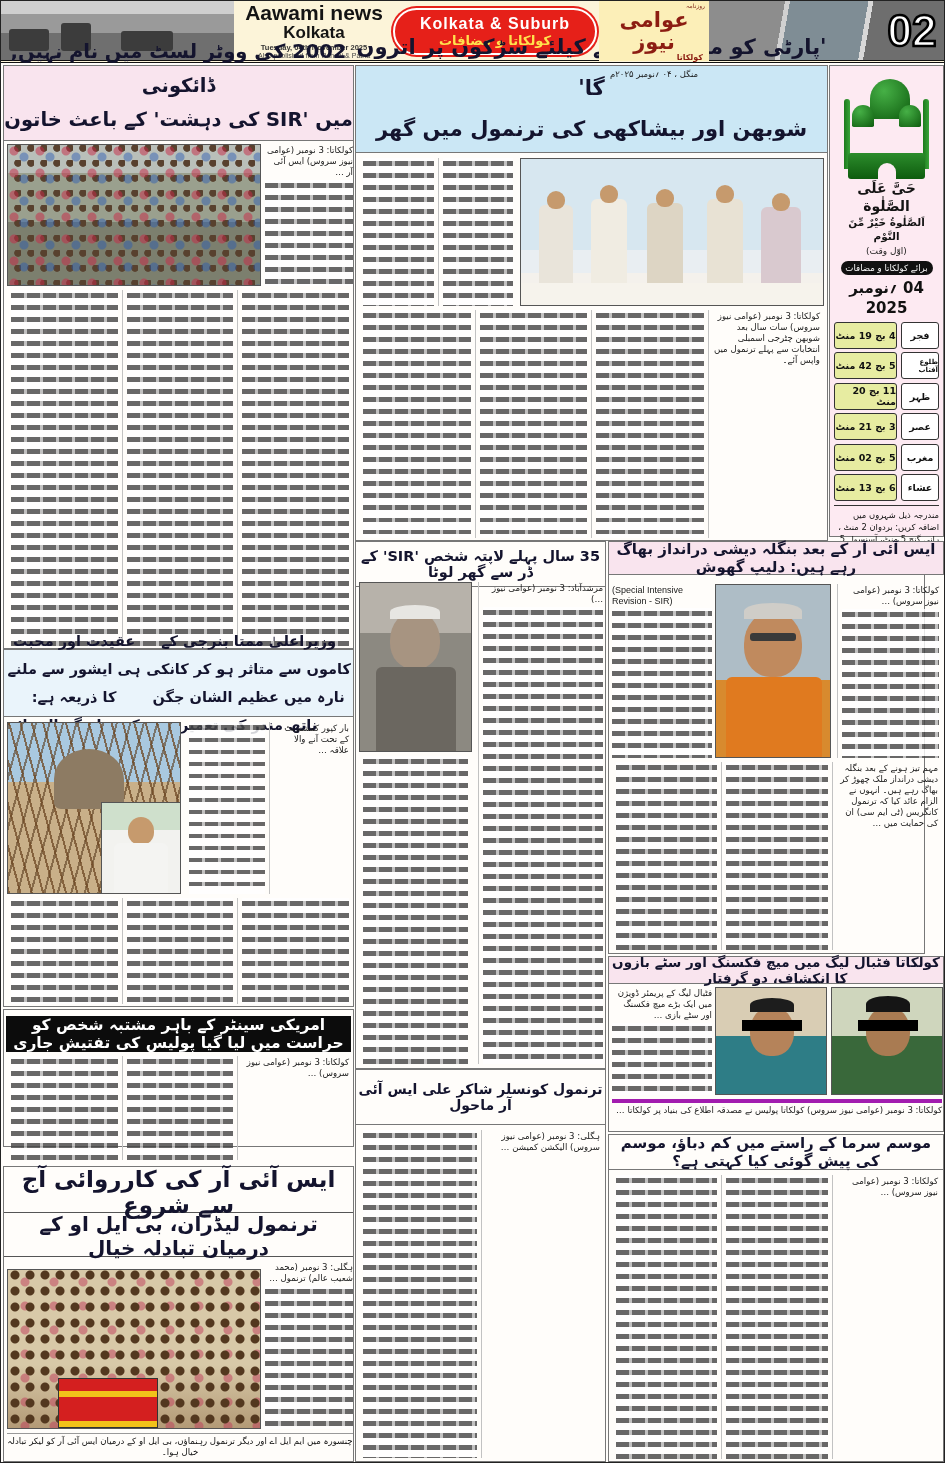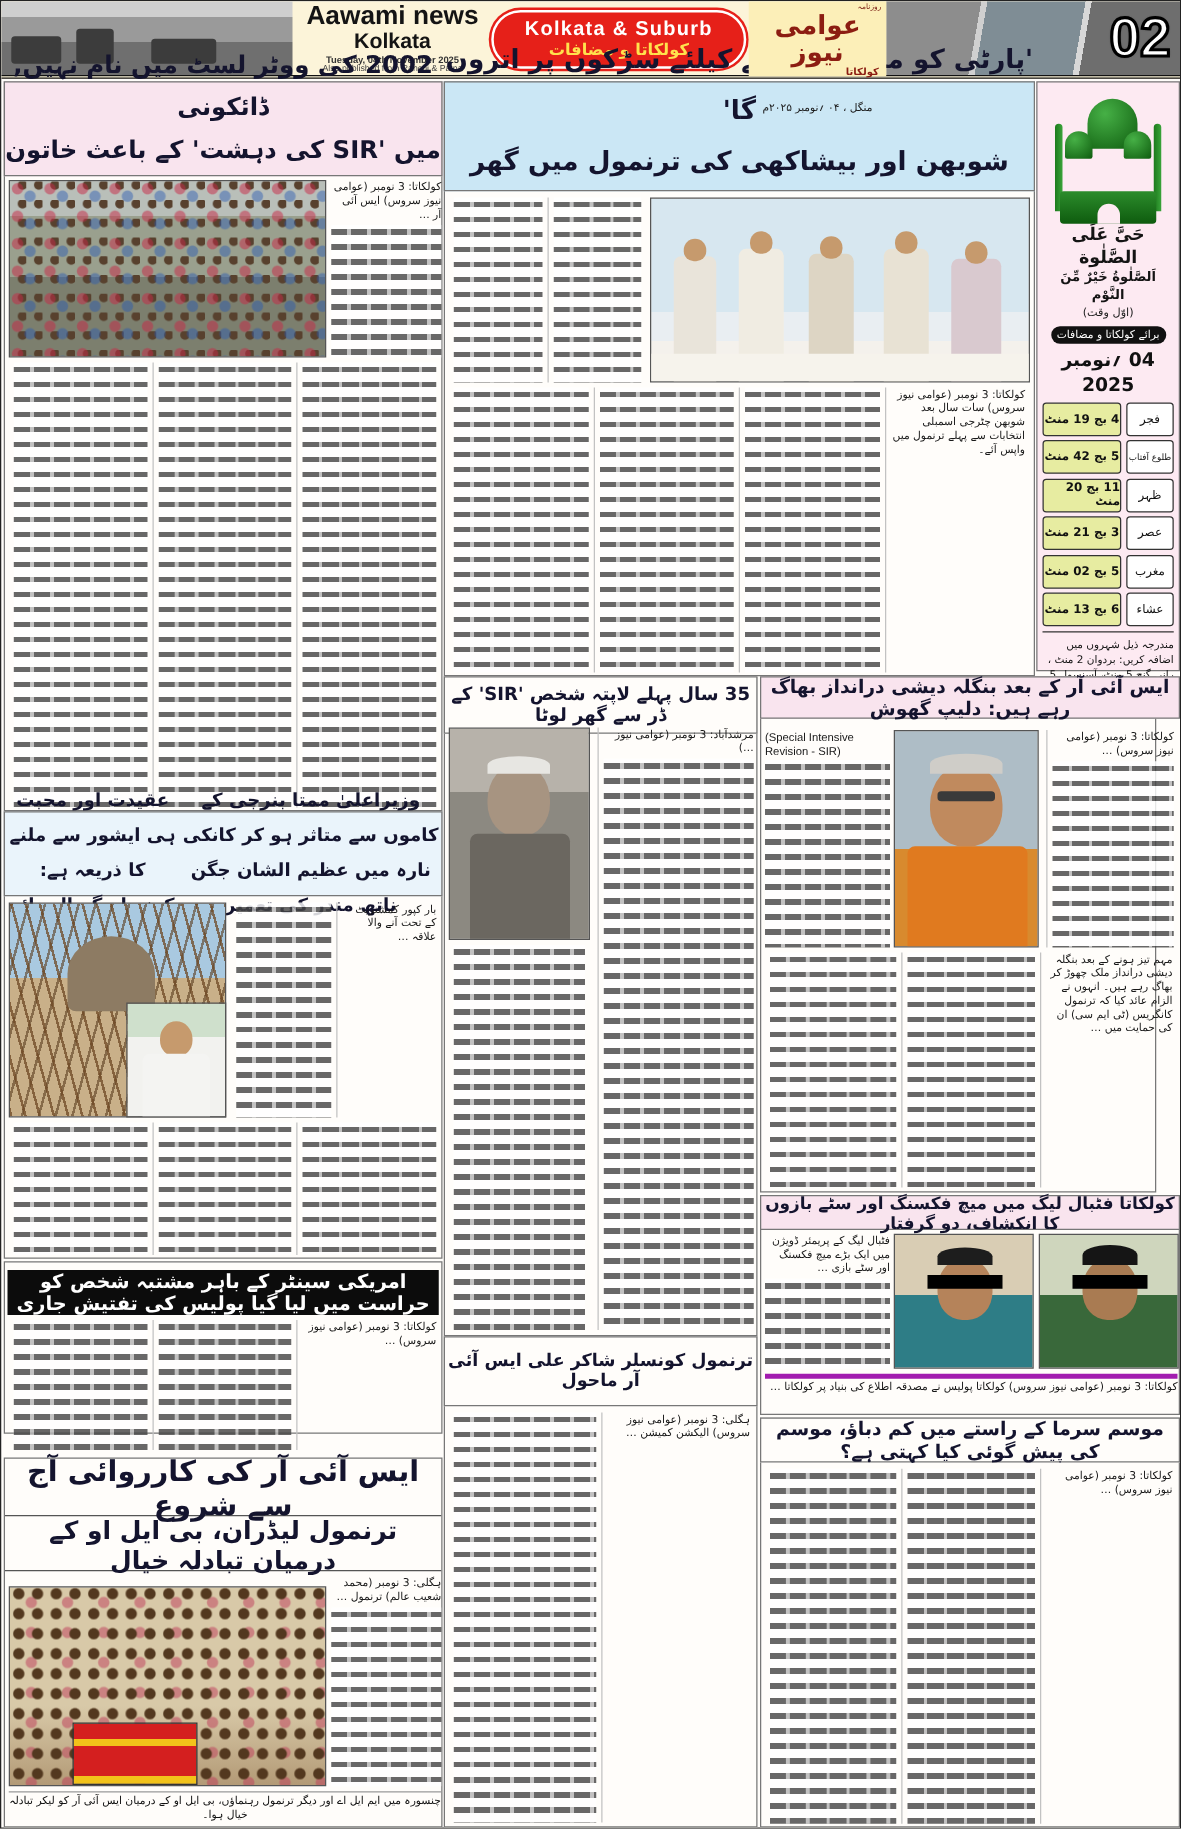--- a/index.html
+++ b/index.html
@@ -20,21 +20,21 @@
   #mh-title .t3{font-size:7.5px;font-weight:bold;color:#333;line-height:9px;margin-top:2px;}
   #mh-title .t4{font-size:7px;color:#444;line-height:8px;}
   #mh-banner{left:392px;top:7px;width:204px;height:47px;background:#e62019;border-radius:26px;
      border:2px solid #fff;box-shadow:0 0 0 2px #e62019;flex-direction:column;}
   #mh-banner .b1{font-family:"Liberation Sans",sans-serif;font-size:16px;font-weight:bold;color:#fff;line-height:19px;letter-spacing:1px;}
   #mh-banner .b2{font-size:13px;font-weight:bold;color:#ffe24d;line-height:16px;}
   #mh-nameplate{left:598px;top:0;width:110px;height:60px;background:#fcefb8;text-align:center;z-index:2;}
   #mh-nameplate .n0{font-size:6px;color:#7a1d12;line-height:7px;text-align:right;padding:1px 4px 0 0;}
   #mh-nameplate .n1{font-size:21px;font-weight:bold;color:#8c1d12;line-height:22px;}
   #mh-nameplate .n2{font-size:8px;font-weight:bold;color:#8c1d12;line-height:9px;text-align:right;padding-right:6px;}
-  #mh-nameplate .n3{font-size:8.5px;color:#1a1a1a;line-height:12px;margin-top:19px;}
+  #mh-nameplate .n3{font-size:8.5px;color:#1a1a1a;line-height:12px;margin-top:6px;}
   #mh-photos{left:708px;top:0;width:235px;height:59px;
      background:linear-gradient(100deg,#8d8d8d 0 31%,#d0d0d0 31% 33%,#7f8d95 33% 65%,#d8d8d8 65% 67%,#6e6e6e 67% 100%);}
   #mh-pageno{left:880px;top:2px;width:62px;height:56px;font-family:"Liberation Sans",sans-serif;
      font-size:44px;font-weight:900;color:#fff;-webkit-text-stroke:2.5px #000;
      text-shadow:0 0 2px #000;z-index:3;}
 
   
   .art{border:1px solid #777;background:#fffdfa;}
   .hl{font-weight:bold;color:#14142e;direction:rtl;}
   .cols{display:flex;height:100%;}
@@ -58,21 +58,21 @@
   #mosque .base{position:absolute;left:8px;right:8px;bottom:0;height:26px;background:linear-gradient(#2c8c2c,#0e5c0e);border-radius:3px;}
   #mosque .arch{position:absolute;bottom:0;left:38px;width:18px;height:16px;background:#fdeaf2;border-radius:9px 9px 0 0;}
   .cal1{font-size:14px;font-weight:bold;color:#141414;text-align:center;line-height:18px;}
   .cal2{font-size:10.5px;font-weight:bold;color:#141414;text-align:center;line-height:14px;}
   .awwal{font-size:9px;color:#222;text-align:center;line-height:13px;margin-top:2px;}
   .pill{margin:3px auto 0;background:#111;color:#fff;font-size:8.6px;line-height:14px;border-radius:8px;
         width:92px;text-align:center;direction:rtl;}
   .pdate{font-size:15px;font-weight:bold;color:#111;text-align:center;line-height:20px;margin:3px 0 2px;direction:rtl;}
   .prow{display:flex;direction:rtl;gap:4px;margin:3.5px 0;}
   .pname{width:36px;height:25px;background:#fff;border:1.5px solid #333;border-radius:3px;
-         font-size:9.5px;font-weight:normal;color:#111;display:flex;align-items:center;justify-content:center;}
+         font-size:9.5px;font-weight:bold;color:#111;display:flex;align-items:center;justify-content:center;}
   .ptime{flex:1;height:25px;background:#e7eca1;border:1.5px solid #333;border-radius:3px;direction:rtl;
          font-size:9.5px;font-weight:bold;color:#111;display:flex;align-items:center;justify-content:center;}
   .pnote{border-top:1px solid #333;margin-top:4px;padding-top:3px;font-size:8.4px;line-height:12px;
          color:#111;direction:rtl;text-align:right;}
 
   
   #hA{left:2px;top:64px;width:351px;height:76px;background:#f9e4ee;flex-direction:column;border:1px solid #777;}
   #hA .l{font-size:19.5px;line-height:34px;}
   #hC{left:354px;top:64px;width:473px;height:88px;background:#cbe7f5;flex-direction:column;border:1px solid #777;}
   #hC .l{font-size:21px;line-height:41px;}

